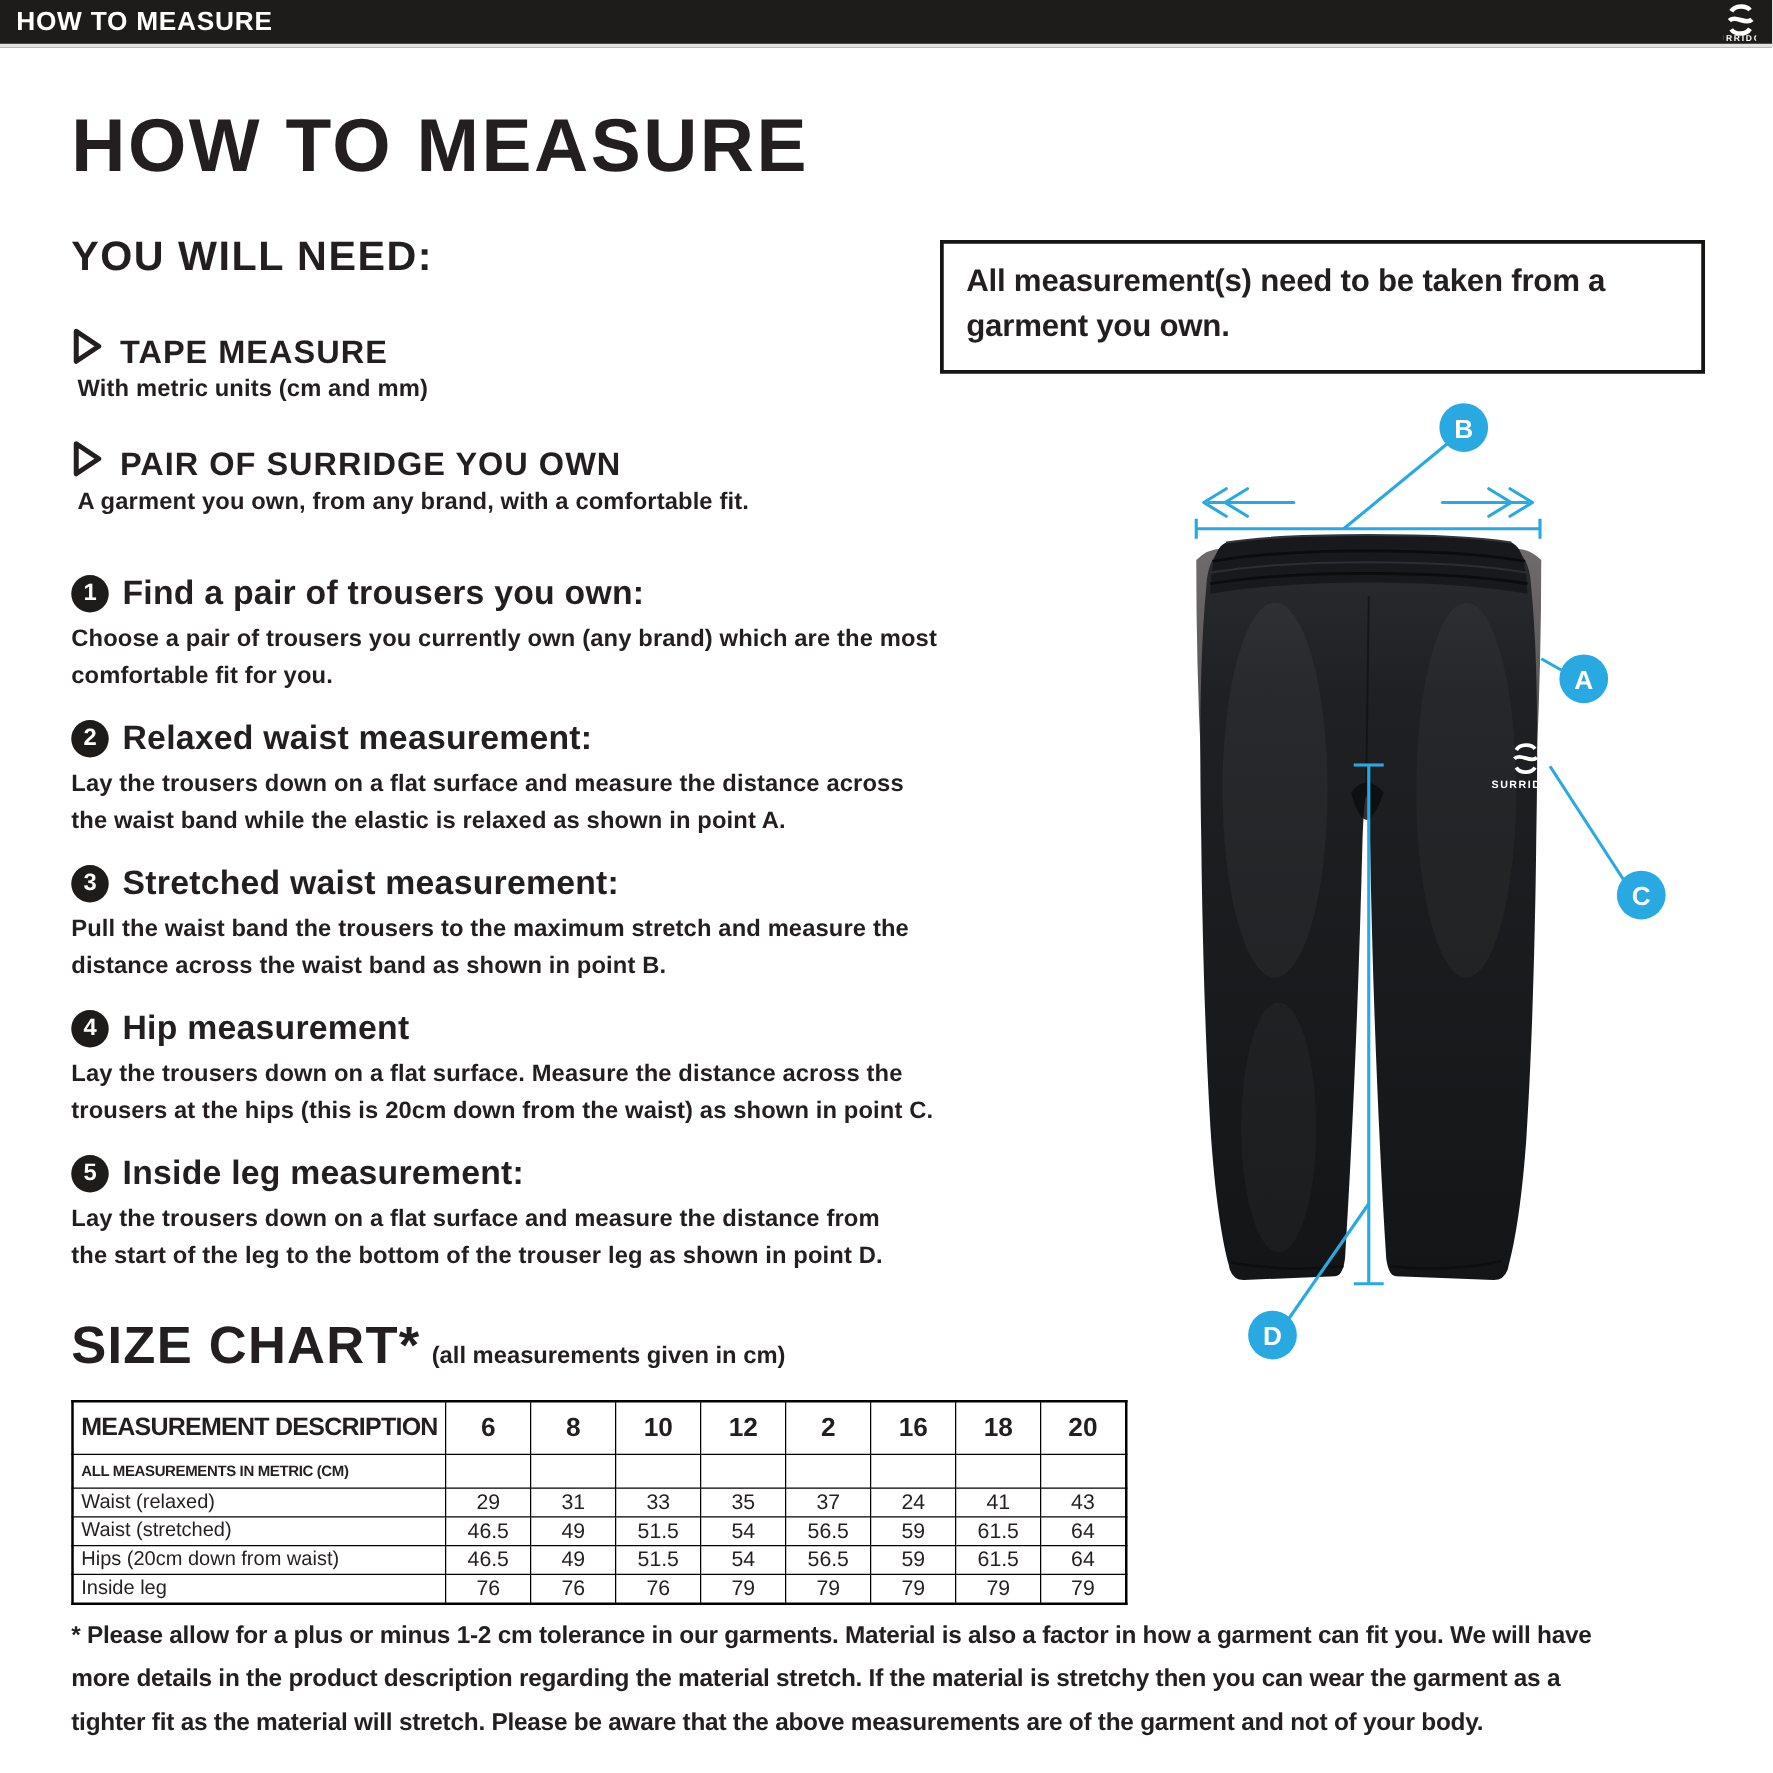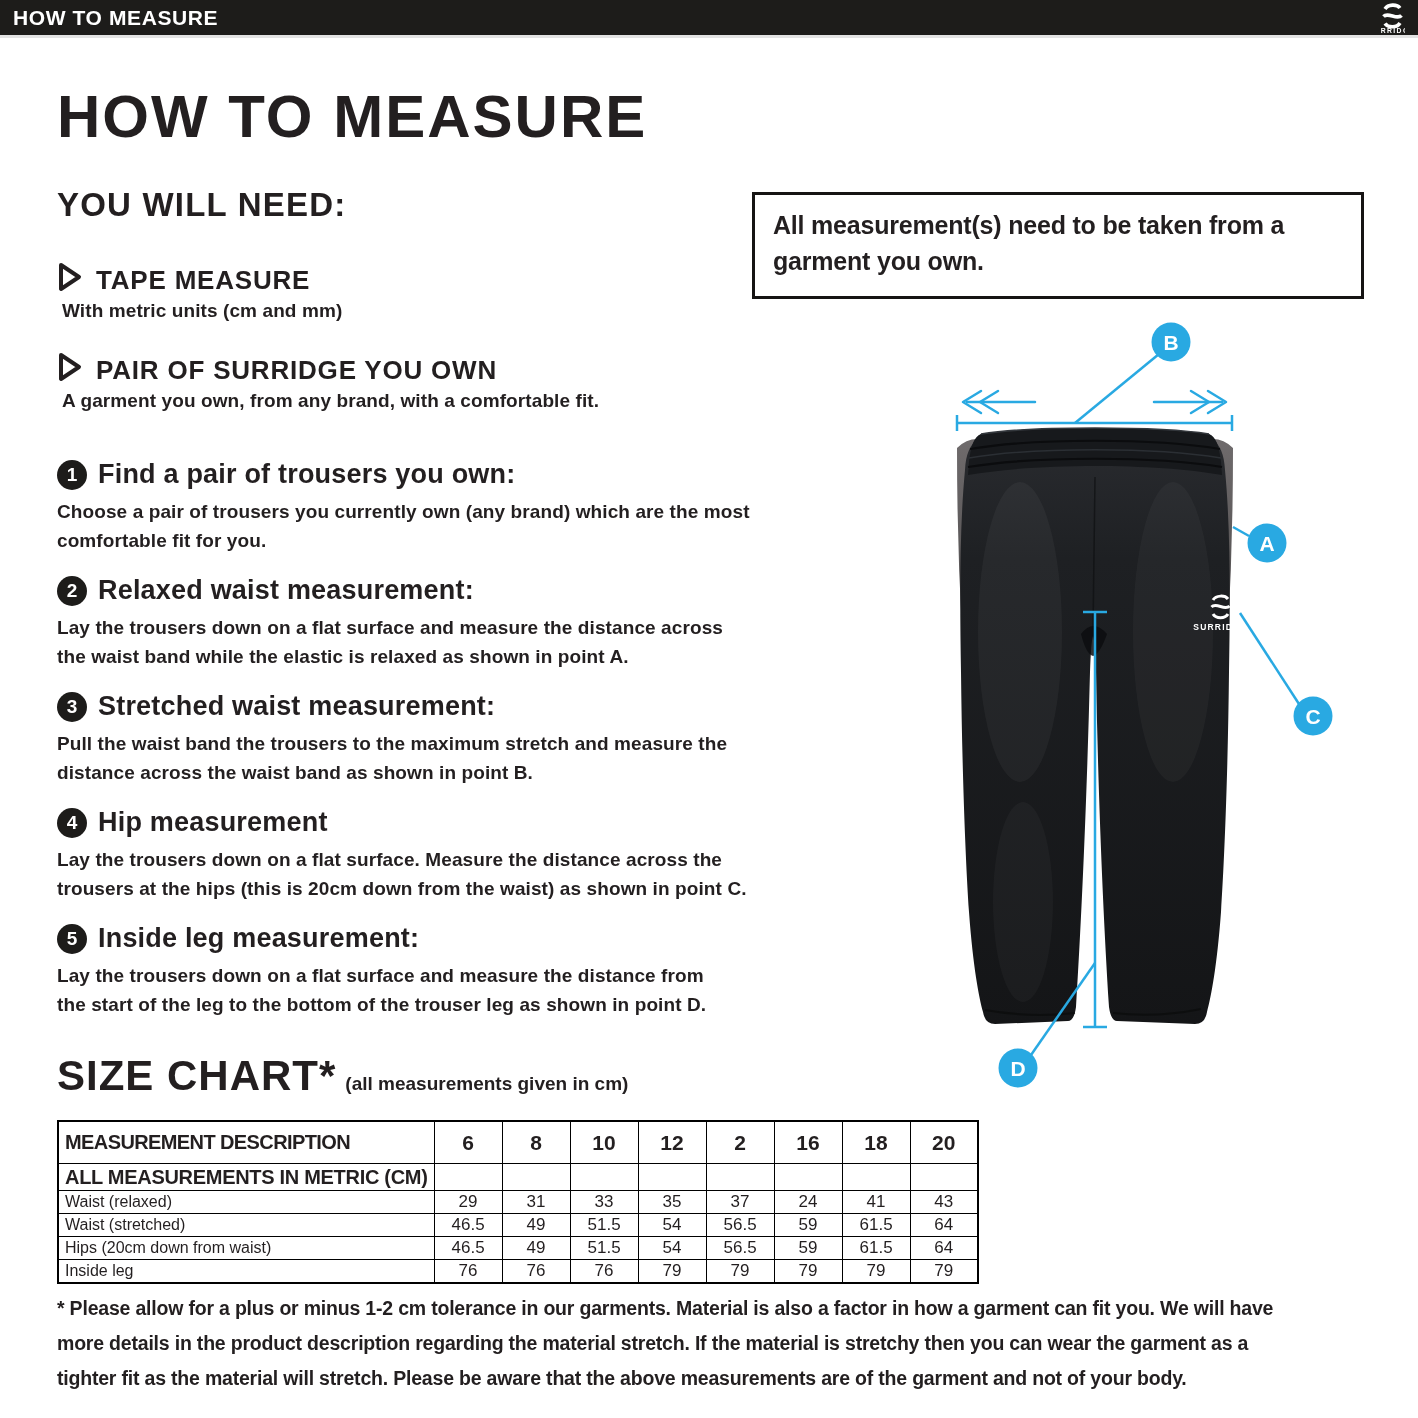--- a/index.html
+++ b/index.html
@@ -57,21 +57,21 @@
   .size-chart-heading h2{margin:0;font-size:42px;font-weight:800;letter-spacing:1px;}
   .size-chart-sub{font-size:19px;font-weight:700;}
 
   .sizes-table{position:absolute;left:57px;top:1120px;border-collapse:collapse;
                table-layout:fixed;border:2px solid #000;}
   .sizes-table th,.sizes-table td{border:1.5px solid #000;padding:0;text-align:center;
                overflow:hidden;white-space:nowrap;margin-left:11px;}
   .sizes-table .desc{text-align:left;padding:0 6px;}
   .sizes-table thead th{height:41px;font-size:21px;font-weight:700;}
   .sizes-table thead th.desc{font-size:20px;letter-spacing:-.6px;}
-  .metric-row td{height:26px;font-size:20px;font-weight:700;letter-spacing:-.3px;}
+  .metric-row td{height:26px;font-size:12px;font-weight:700;letter-spacing:-.3px;}
   .data-row td{height:22px;font-size:17px;font-weight:400;}
   .data-row td.desc{font-size:16px;}
 
   
   .footnote{position:absolute;left:57px;top:1291px;width:1330px;font-size:19.5px;
             font-weight:700;line-height:35px;white-space:pre-line;letter-spacing:-.2px;}
 </style>
 </head>
 <body>
 

